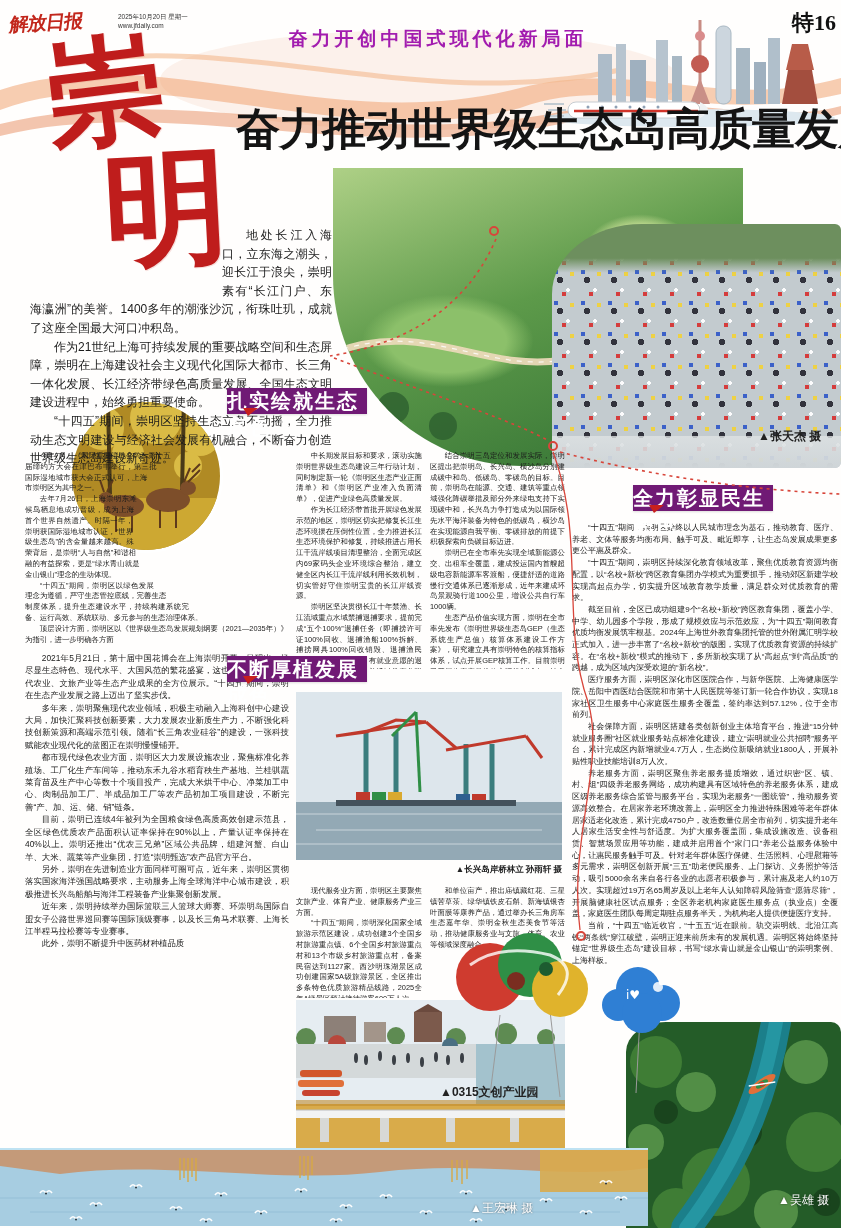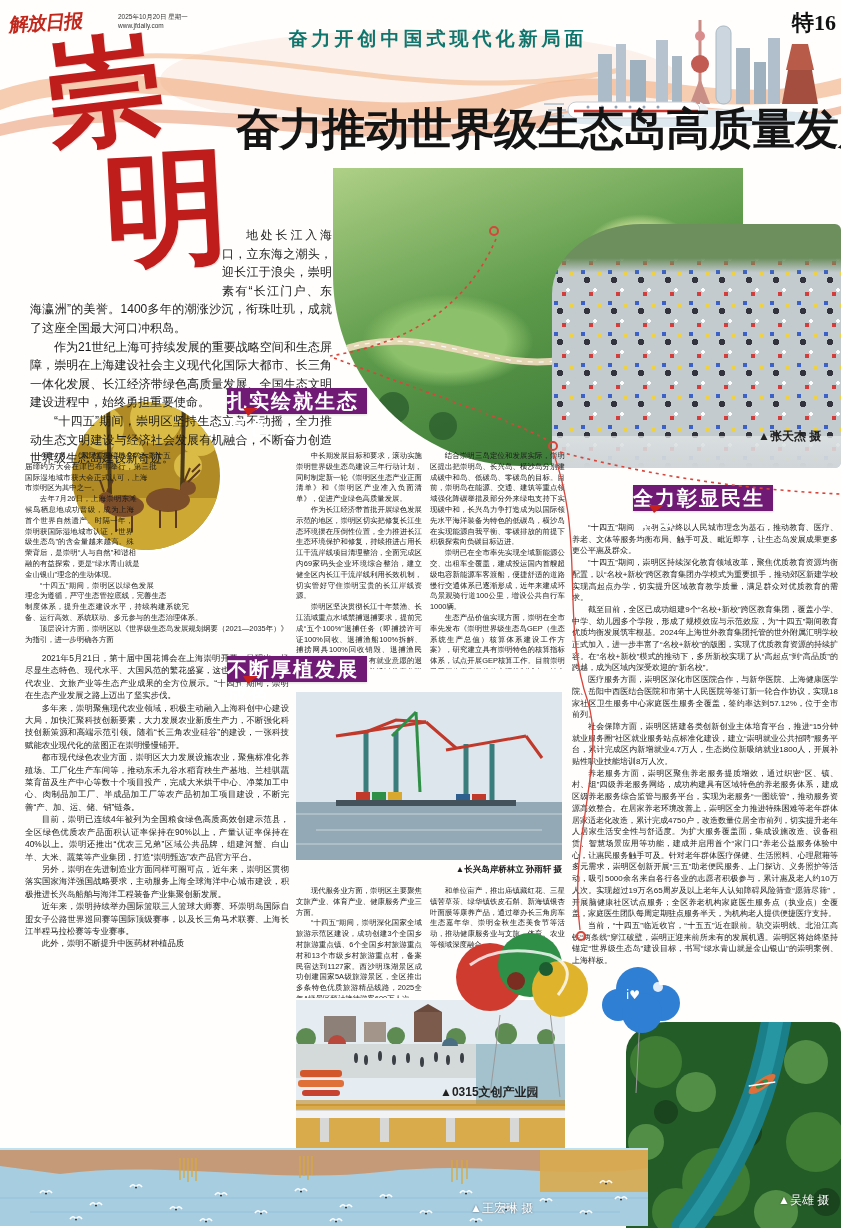--- a/index.html
+++ b/index.html
@@ -4,21 +4,21 @@
 <style>
   html,body{margin:0;padding:0;background:#ffffff;}
   #page{position:relative;width:841px;height:1228px;background:#fffefd;overflow:hidden;
         font-family:"Liberation Sans","DejaVu Sans",sans-serif;color:#1b1b1b;}
   .abs{position:absolute;}
   
   .logo{left:10px;top:10px;font-family:"Liberation Serif","DejaVu Serif",serif;
         font-weight:900;font-size:19px;color:#c2271c;transform:skewX(-10deg) rotate(-3deg);
         letter-spacing:-1px;z-index:12;}
   .mast-meta{left:118px;top:12px;font-size:6.5px;color:#333;line-height:9px;z-index:12;}
-  .slogan{left:268px;top:26px;width:340px;text-align:center;color:#0f766e;font-weight:bold;
+  .slogan{left:268px;top:26px;width:340px;text-align:center;color:#a21caf;font-weight:bold;
           font-family:"Liberation Serif","DejaVu Serif",serif;font-size:19px;letter-spacing:4px;z-index:12;}
   .pageno{left:792px;top:8px;font-size:22px;font-weight:bold;color:#111;z-index:12;
           font-family:"Liberation Serif","DejaVu Serif",serif;}
   .calli{font-family:"Liberation Serif","DejaVu Serif",serif;font-weight:900;color:#bf1d1c;z-index:11;
          text-shadow:1px 1px 0 #d9655c33;}
   .calli1{left:46px;top:34px;font-size:118px;line-height:1;transform:rotate(-7deg);}
   .calli2{left:104px;top:148px;font-size:124px;line-height:1;transform:rotate(-3deg);}
   .headline{left:236px;top:100px;width:602px;font-family:"Liberation Serif","DejaVu Serif",serif;
             font-weight:900;font-size:44px;letter-spacing:-1px;color:#141414;z-index:11;white-space:nowrap;}
   

